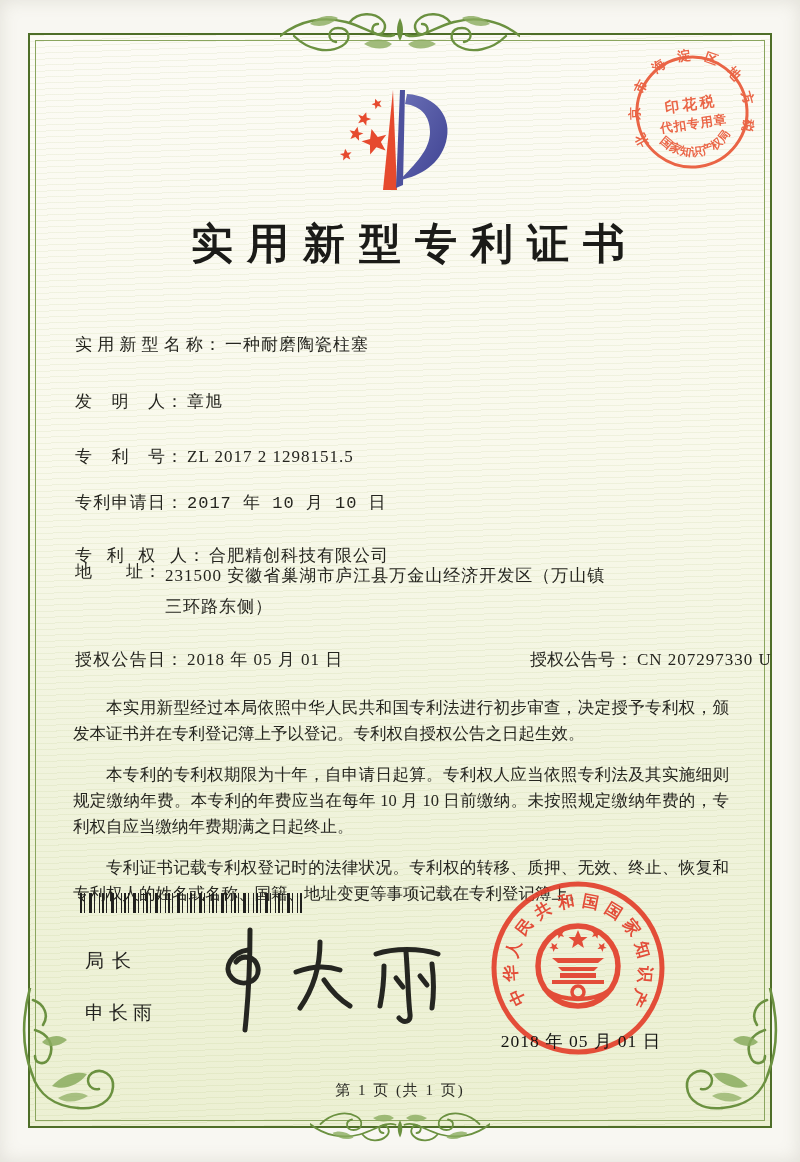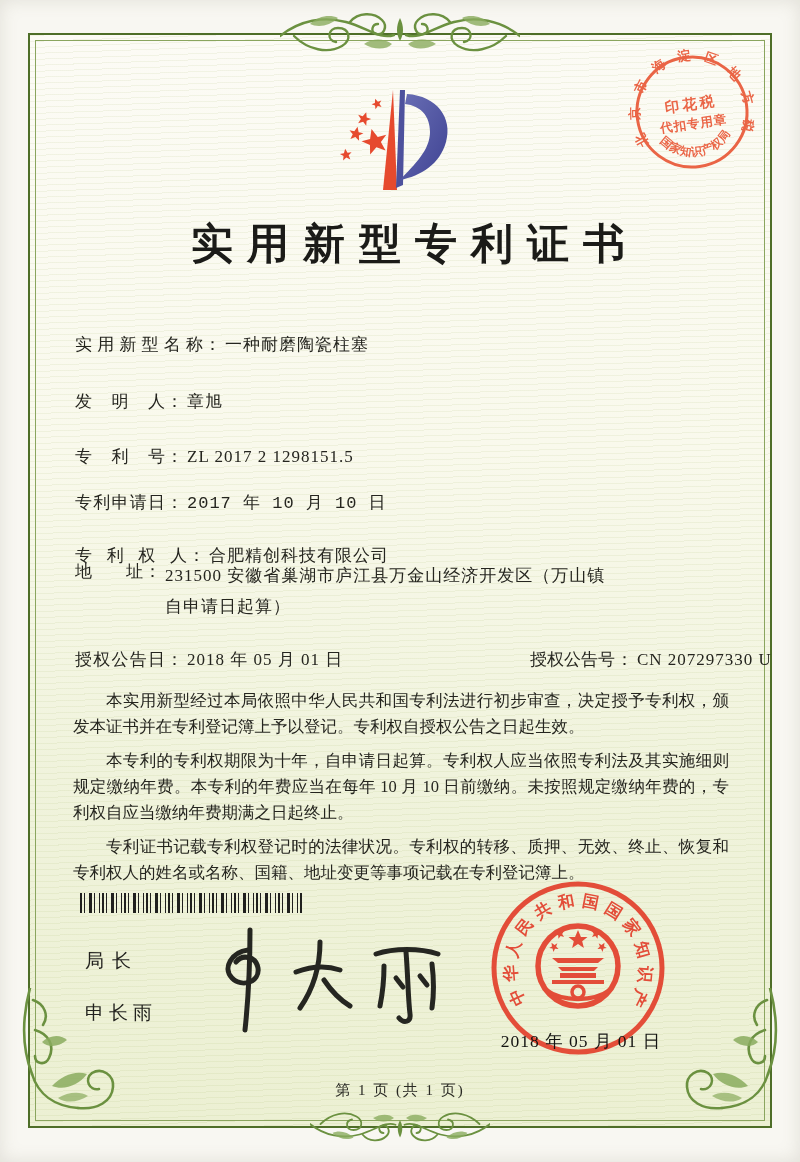--- a/index.html
+++ b/index.html
@@ -23,21 +23,21 @@
   .cert-no{left:75px;top:88px;font-size:17.5px;letter-spacing:3px;color:#22221e;}
   .title{left:0;right:0;top:216px;text-align:center;font-size:42px;font-weight:700;letter-spacing:14px;padding-left:30px;color:#1b1b18;}
   .row{left:75px;font-size:17px;white-space:nowrap;color:#25251f;}
   .flabel{display:inline-block;text-align:justify;text-align-last:justify;vertical-align:top;}
   .w128{width:128px;} .w90{width:90px;} .w112{width:112px;} .w68{width:68px;} .w85{width:85px;}
   .colon{padding:0 4px 0 1px;}
   .val{letter-spacing:1px;}
   .addr-lines{display:inline-block;vertical-align:top;white-space:normal;width:500px;line-height:31px;letter-spacing:1px;}
   .grant-right{position:absolute;left:455px;top:0;}
   .paras{left:73px;top:680px;width:656px;font-size:16.5px;line-height:26px;text-align:justify;color:#25251f;}
-  .paras p{margin:8px 0 5px 0;text-indent:2em;}
+  .paras p{margin:15px 0 5px 0;text-indent:2em;}
   .barcode{left:80px;top:893px;width:223px;height:20px;
     background:repeating-linear-gradient(90deg,
       #20201e 0px,#20201e 2px,transparent 2px,transparent 4px,
       #20201e 4px,#20201e 5px,transparent 5px,transparent 9px,
       #20201e 9px,#20201e 12px,transparent 12px,transparent 14px,
       #20201e 14px,#20201e 15px,transparent 15px,transparent 19px,
       #20201e 19px,#20201e 20px,transparent 20px,transparent 22px);
   }
   .signer-title{left:85px;top:948px;font-size:19px;letter-spacing:8px;color:#22221e;}
   .signer-name{left:85px;top:1000px;font-size:19px;letter-spacing:5px;color:#22221e;}
@@ -153,21 +153,21 @@
 
   <div class="abs row" style="top:491px;font-family:Liberation Mono, monospace;">
     <span class="flabel w90">专利申请日</span><span class="colon">：</span><span class="val">2017 年 10 月 10 日</span>
   </div>
 
   <div class="abs row" style="top:544px;">
     <span class="flabel w112">专利权人</span><span class="colon">：</span><span class="val">合肥精创科技有限公司</span>
   </div>
 
   <div class="abs row" style="top:560px;">
-    <span class="flabel w68">地址</span><span class="colon">：</span><span class="addr-lines"><span>231500 安徽省巢湖市庐江县万金山经济开发区（万山镇</span><br><span>自申请日起算）</span></span>
+    <span class="flabel w68">地址</span><span class="colon">：</span><span class="addr-lines"><span>231500 安徽省巢湖市庐江县万金山经济开发区（万山镇</span><br><span>三环路东侧）</span></span>
   </div>
 
   <div class="abs row" style="top:648px;width:656px;">
     <span class="flabel w90">授权公告日</span><span class="colon">：</span><span class="val">2018 年 05 月 01 日</span>
     <span class="grant-right">
       <span class="flabel w85">授权公告号</span><span class="colon">：</span><span class="val">CN 207297330 U</span>
     </span>
   </div>
 
   <div class="abs paras">

